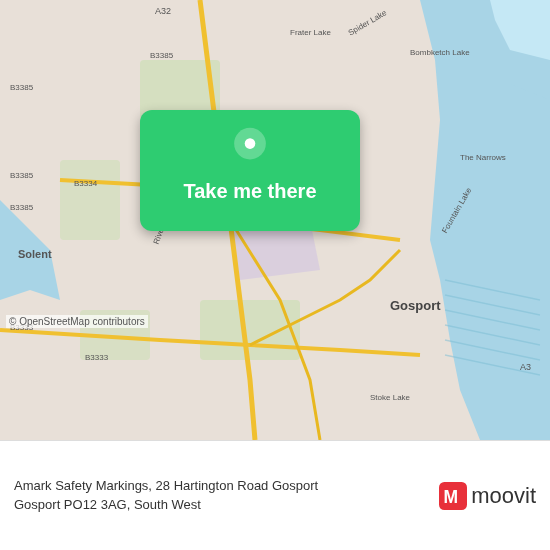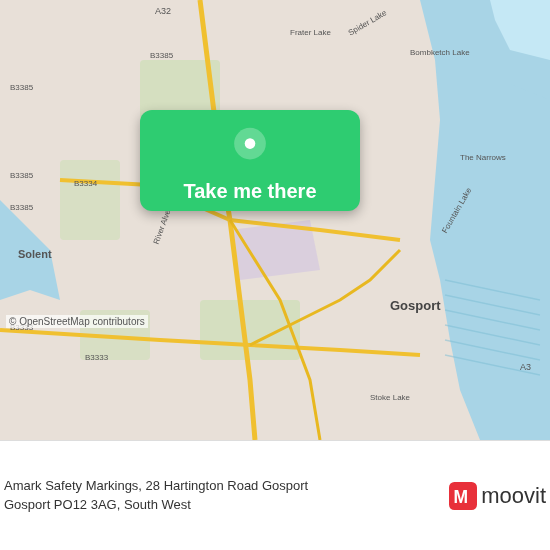--- a/index.html
+++ b/index.html
@@ -20,21 +20,21 @@
     }
 
     
     #popup-button {
       position: absolute;
       top: 110px;
       left: 140px;
       width: 220px;
       background: #2ecc71;
       border-radius: 12px;
-      padding: 16px 20px 8px 20px;
+      padding: 16px 20px 28px 20px;
       display: flex;
       flex-direction: column;
       align-items: center;
       cursor: pointer;
       box-shadow: 0 4px 12px rgba(0,0,0,0.3);
     }
 
     #popup-pin {
       width: 44px;
       height: 44px;
@@ -52,21 +52,21 @@
     #info-bar {
       position: absolute;
       bottom: 0;
       left: 0;
       width: 550px;
       height: 110px;
       background: white;
       border-top: 1px solid #ddd;
       display: flex;
       align-items: center;
-      padding: 10px 4px;
+      padding: 10px 14px;
       gap: 12px;
     }
 
     #info-text {
       flex: 1;
     }
 
     #info-address {
       font-size: 13px;
       color: #333;

